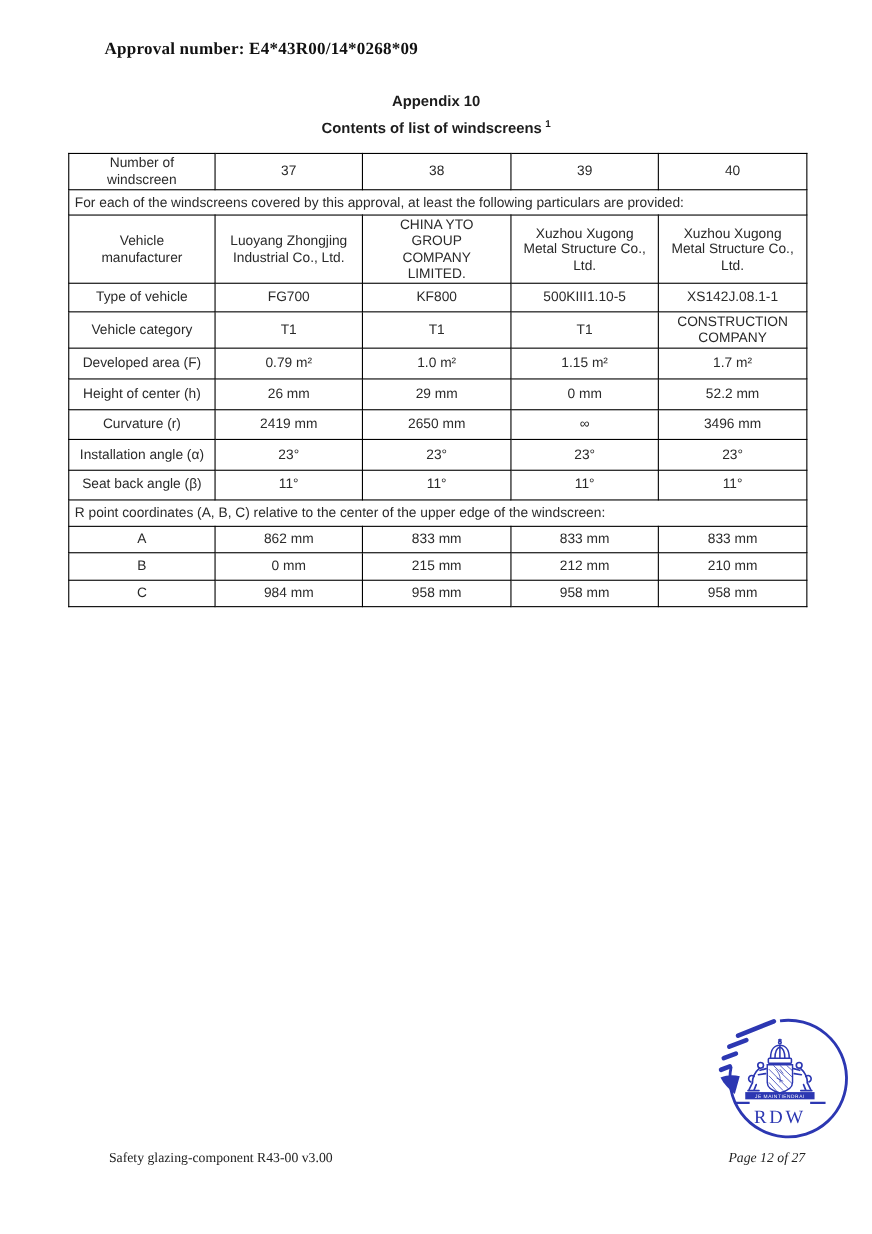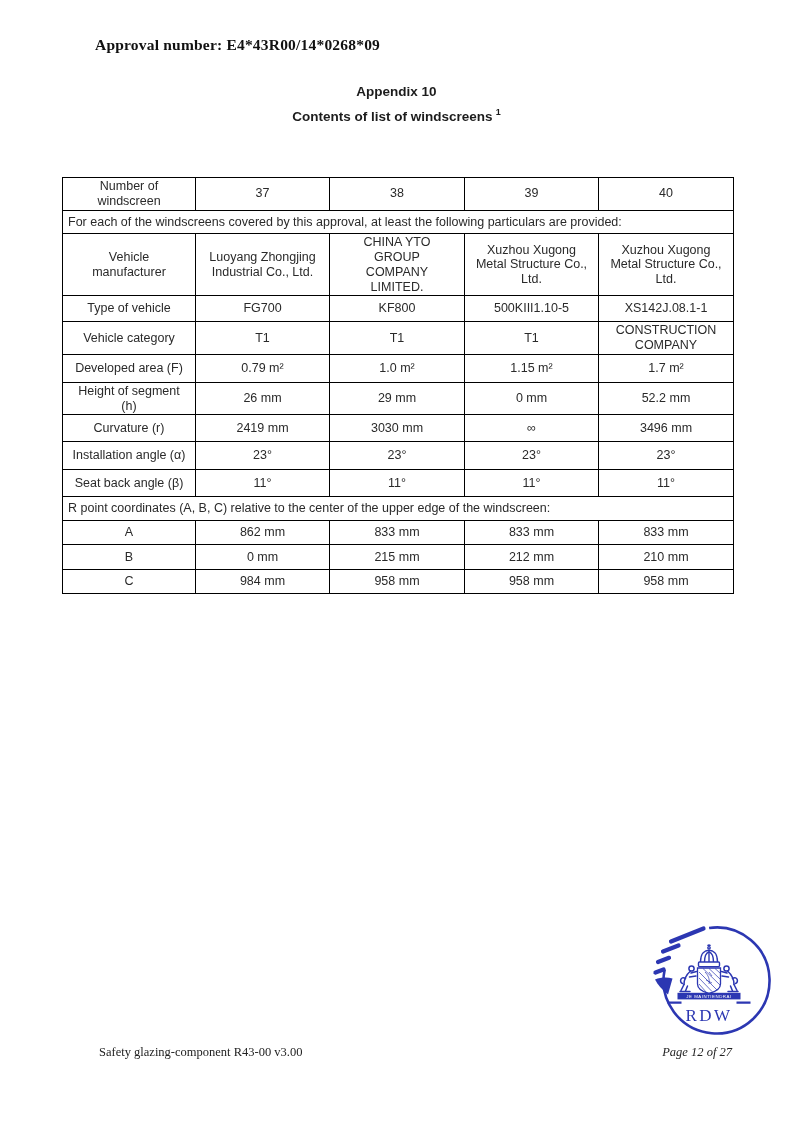--- a/index.html
+++ b/index.html
@@ -13,21 +13,21 @@
     letter-spacing:0.2px;
   }
   .title-block{position:absolute;top:84px;left:0;width:793px;text-align:center;}
   .title-line{font-weight:bold;font-size:13.5px;color:#1c1c1c;}
   .title-line + .title-line{margin-top:8px;}
   .title-line sup{font-size:9px;margin-left:3px;}
 
   table.main{
     position:absolute;top:139px;left:62px;width:671px;
     border-collapse:collapse;table-layout:fixed;
-    font-size:12.5px;color:#2a2a2a;margin-top:38px;
+    font-size:12.5px;color:#2a2a2a;
   }
   table.main td{
     border:1px solid #000;
     text-align:center;vertical-align:middle;
     padding:1px 8px;line-height:1.18;
     white-space:pre-line;
     overflow:hidden;
   }
   table.main td.full{
     text-align:left;padding:4px 5px;white-space:normal;
@@ -97,30 +97,30 @@
       <td>CONSTRUCTION COMPANY</td>
     </tr>
     <tr style="height:28px">
       <td>Developed area (F)</td>
       <td>0.79 m²</td>
       <td>1.0 m²</td>
       <td>1.15 m²</td>
       <td>1.7 m²</td>
     </tr>
     <tr style="height:28px">
-      <td>Height of segment (h)</td>
+      <td>Height of center (h)</td>
       <td>26 mm</td>
       <td>29 mm</td>
       <td>0 mm</td>
       <td>52.2 mm</td>
     </tr>
     <tr style="height:27px">
       <td>Curvature (r)</td>
       <td>2419 mm</td>
-      <td>3030 mm</td>
+      <td>2650 mm</td>
       <td>∞</td>
       <td>3496 mm</td>
     </tr>
     <tr style="height:28px">
       <td>Installation angle (α)</td>
       <td>23°</td>
       <td>23°</td>
       <td>23°</td>
       <td>23°</td>
     </tr>

